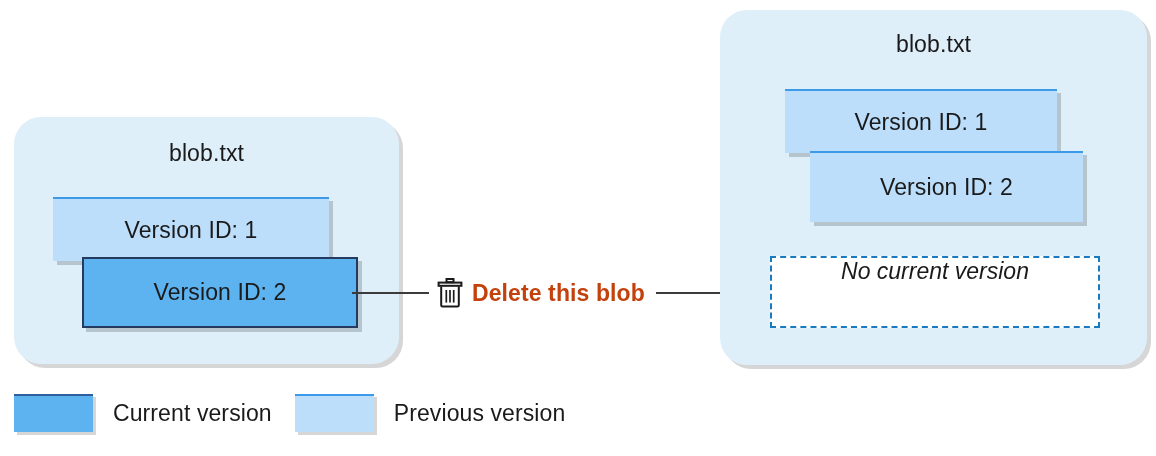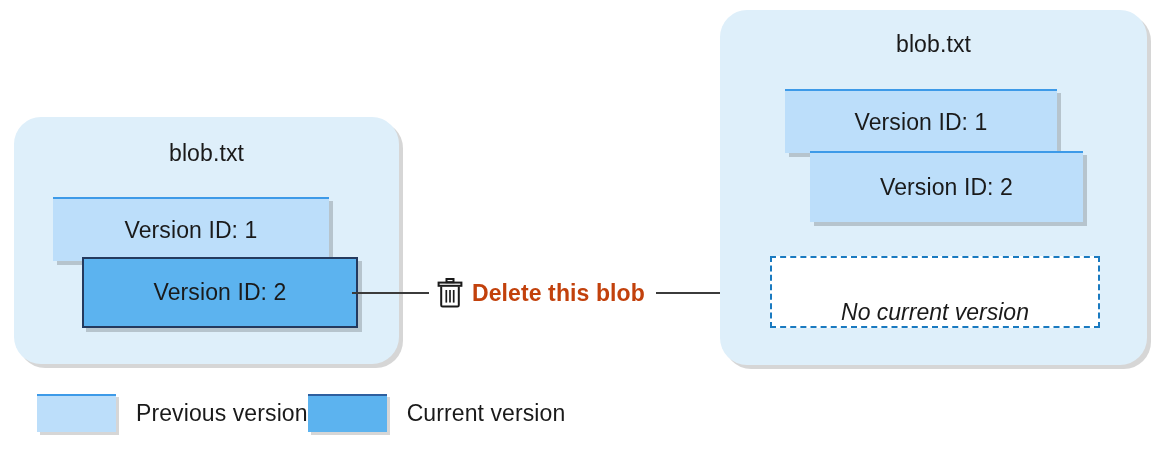--- a/index.html
+++ b/index.html
@@ -87,21 +87,21 @@
   #no-current-version {
     position: absolute;
     left: 50px;
     top: 246px;
     width: 330px;
     height: 72px;
     box-sizing: border-box;
     background: #ffffff;
     border: 2px dashed #1a7ac0;
     display: flex;
-    align-items: flex-end;
+    align-items: flex-start;
     justify-content: center;
     font-size: 23px;
     font-style: italic;
     color: #1a1a1a;
   }
 
   
   #delete-action {
     position: absolute;
     left: 352px;
@@ -229,24 +229,24 @@
       <span>Version ID: 2</span>
     </div>
 
     <div id="no-current-version">
       <span>No current version</span>
     </div>
   </div>
 
   <div id="legend">
 
+    <div class="legend-item" id="legend-item-current">
+      <div class="legend-swatch current"></div>
+      <div class="legend-label">Current version</div>
+    </div>
+
     <div class="legend-item" id="legend-item-previous">
       <div class="legend-swatch previous"></div>
       <div class="legend-label">Previous version</div>
     </div>
-
-    <div class="legend-item" id="legend-item-current">
-      <div class="legend-swatch current"></div>
-      <div class="legend-label">Current version</div>
-    </div>
   </div>
 
 </div>
 
 </body></html>

